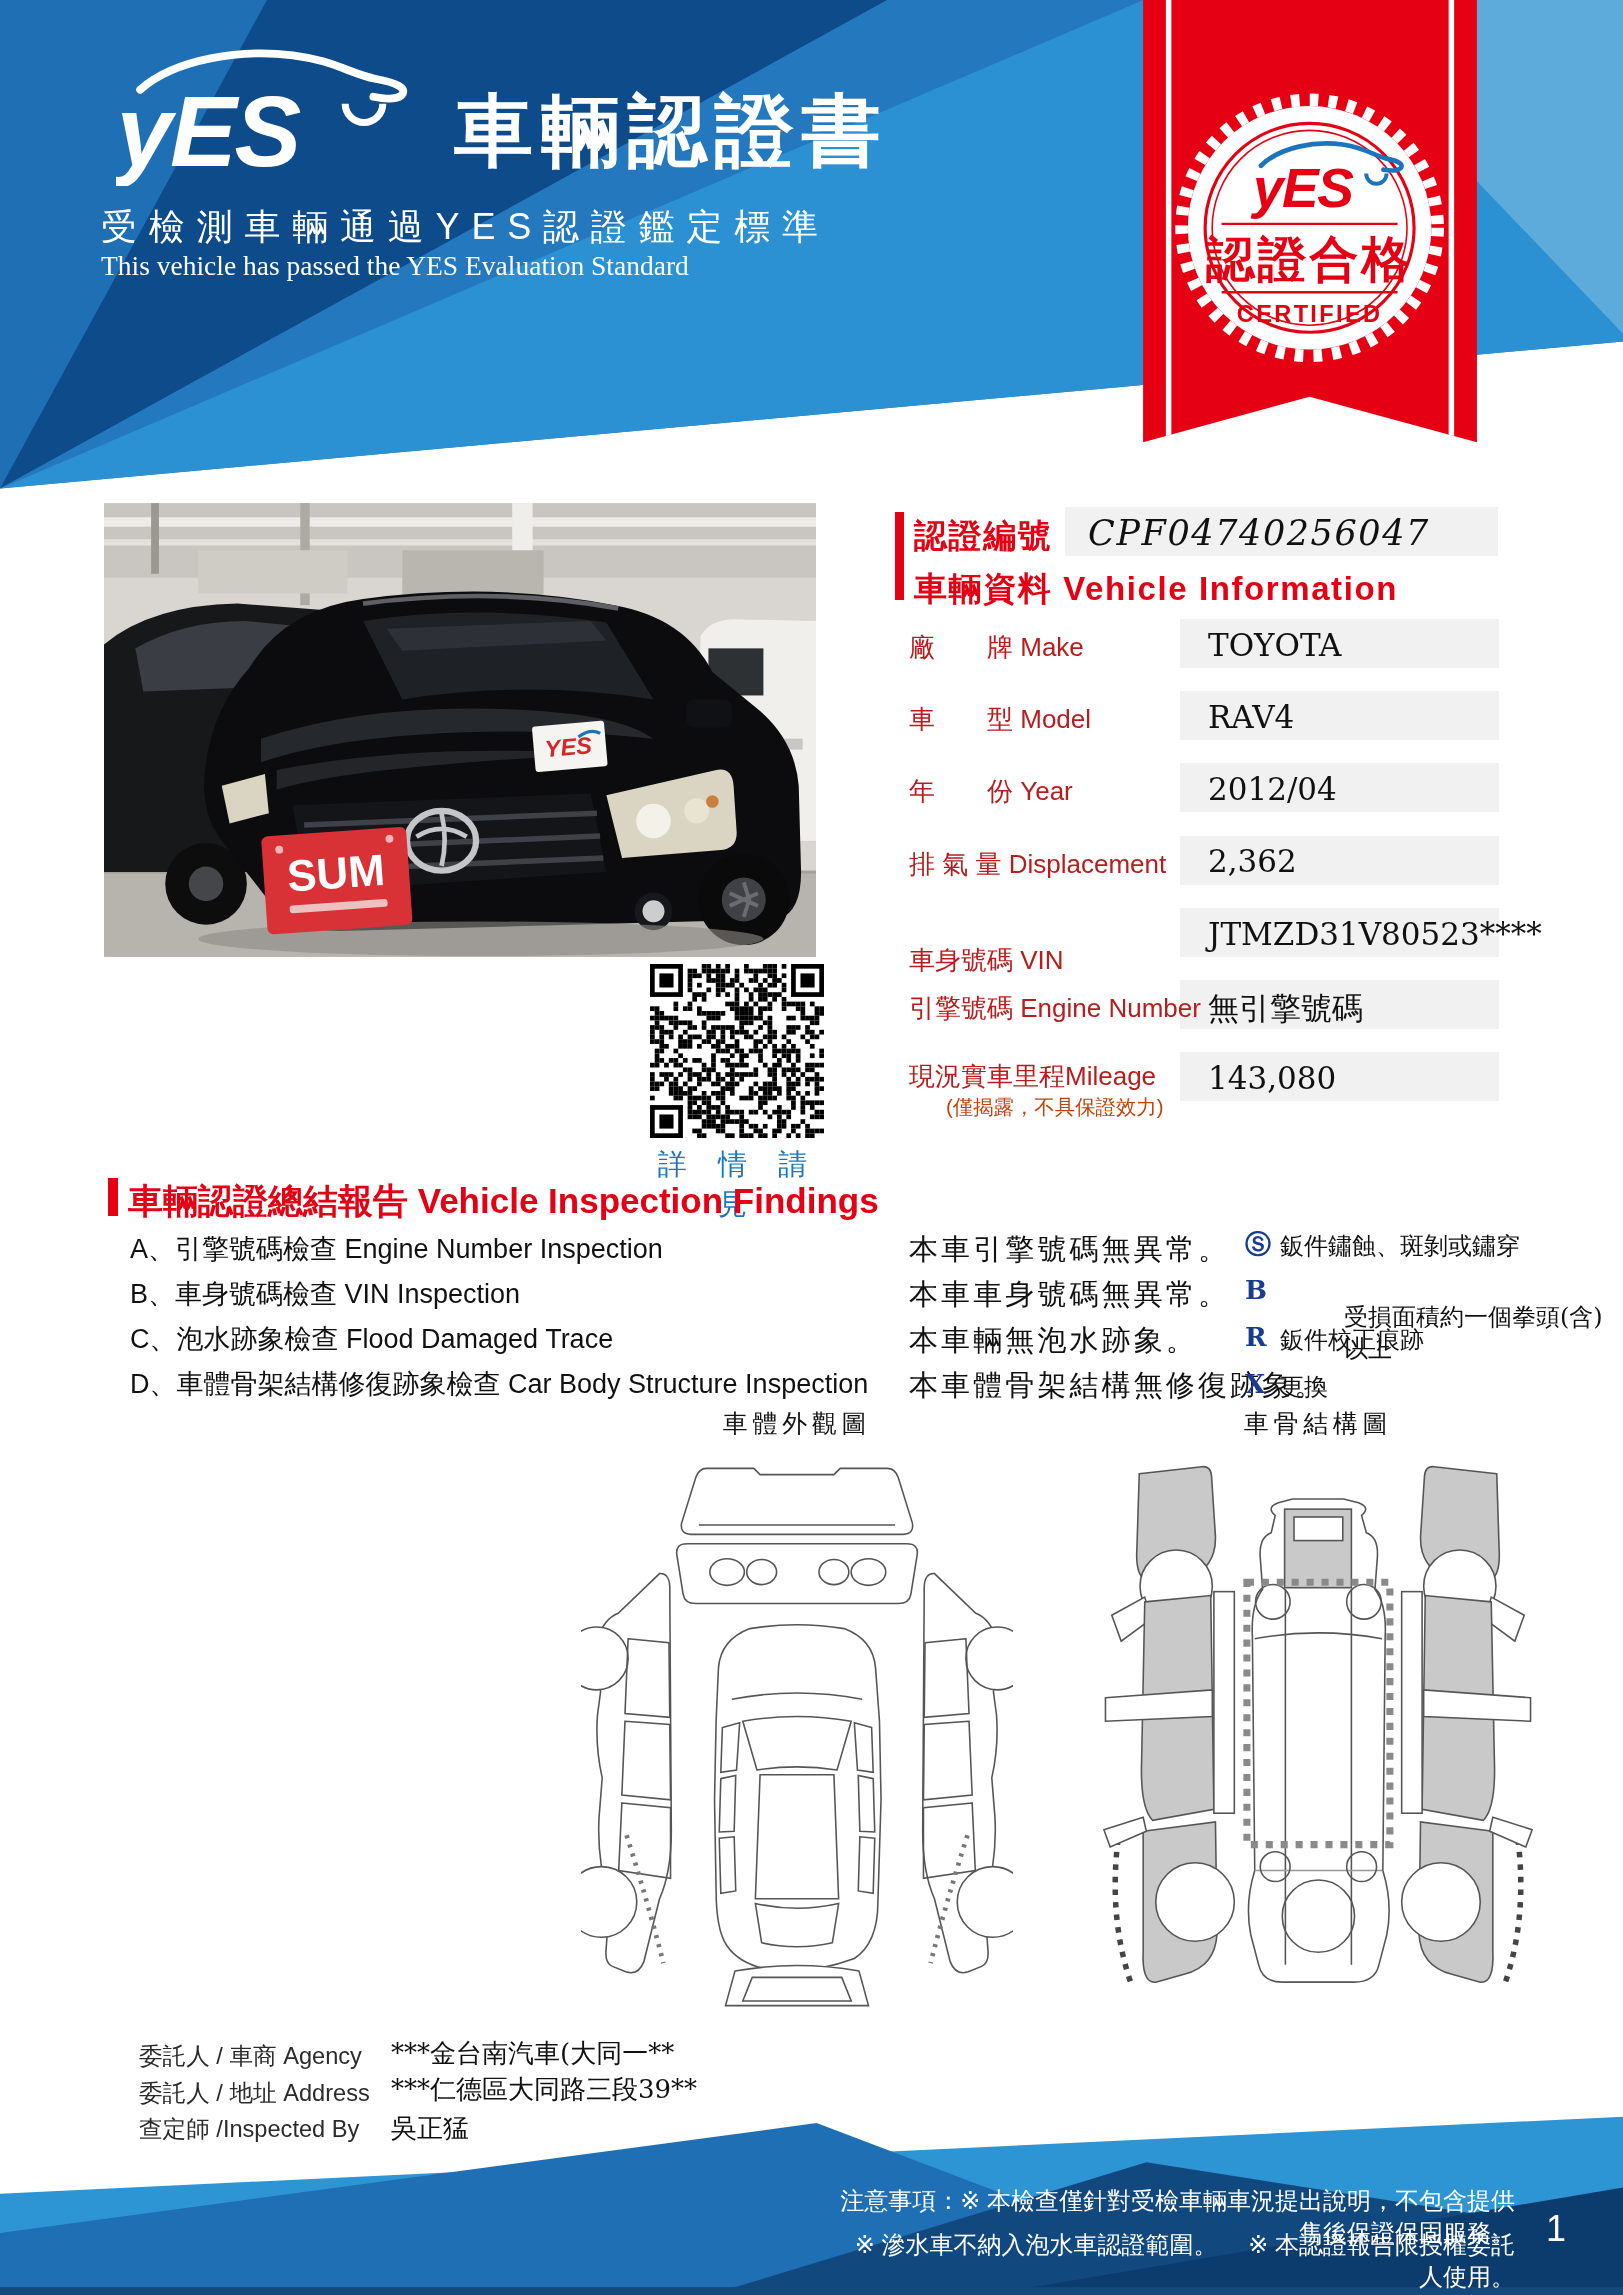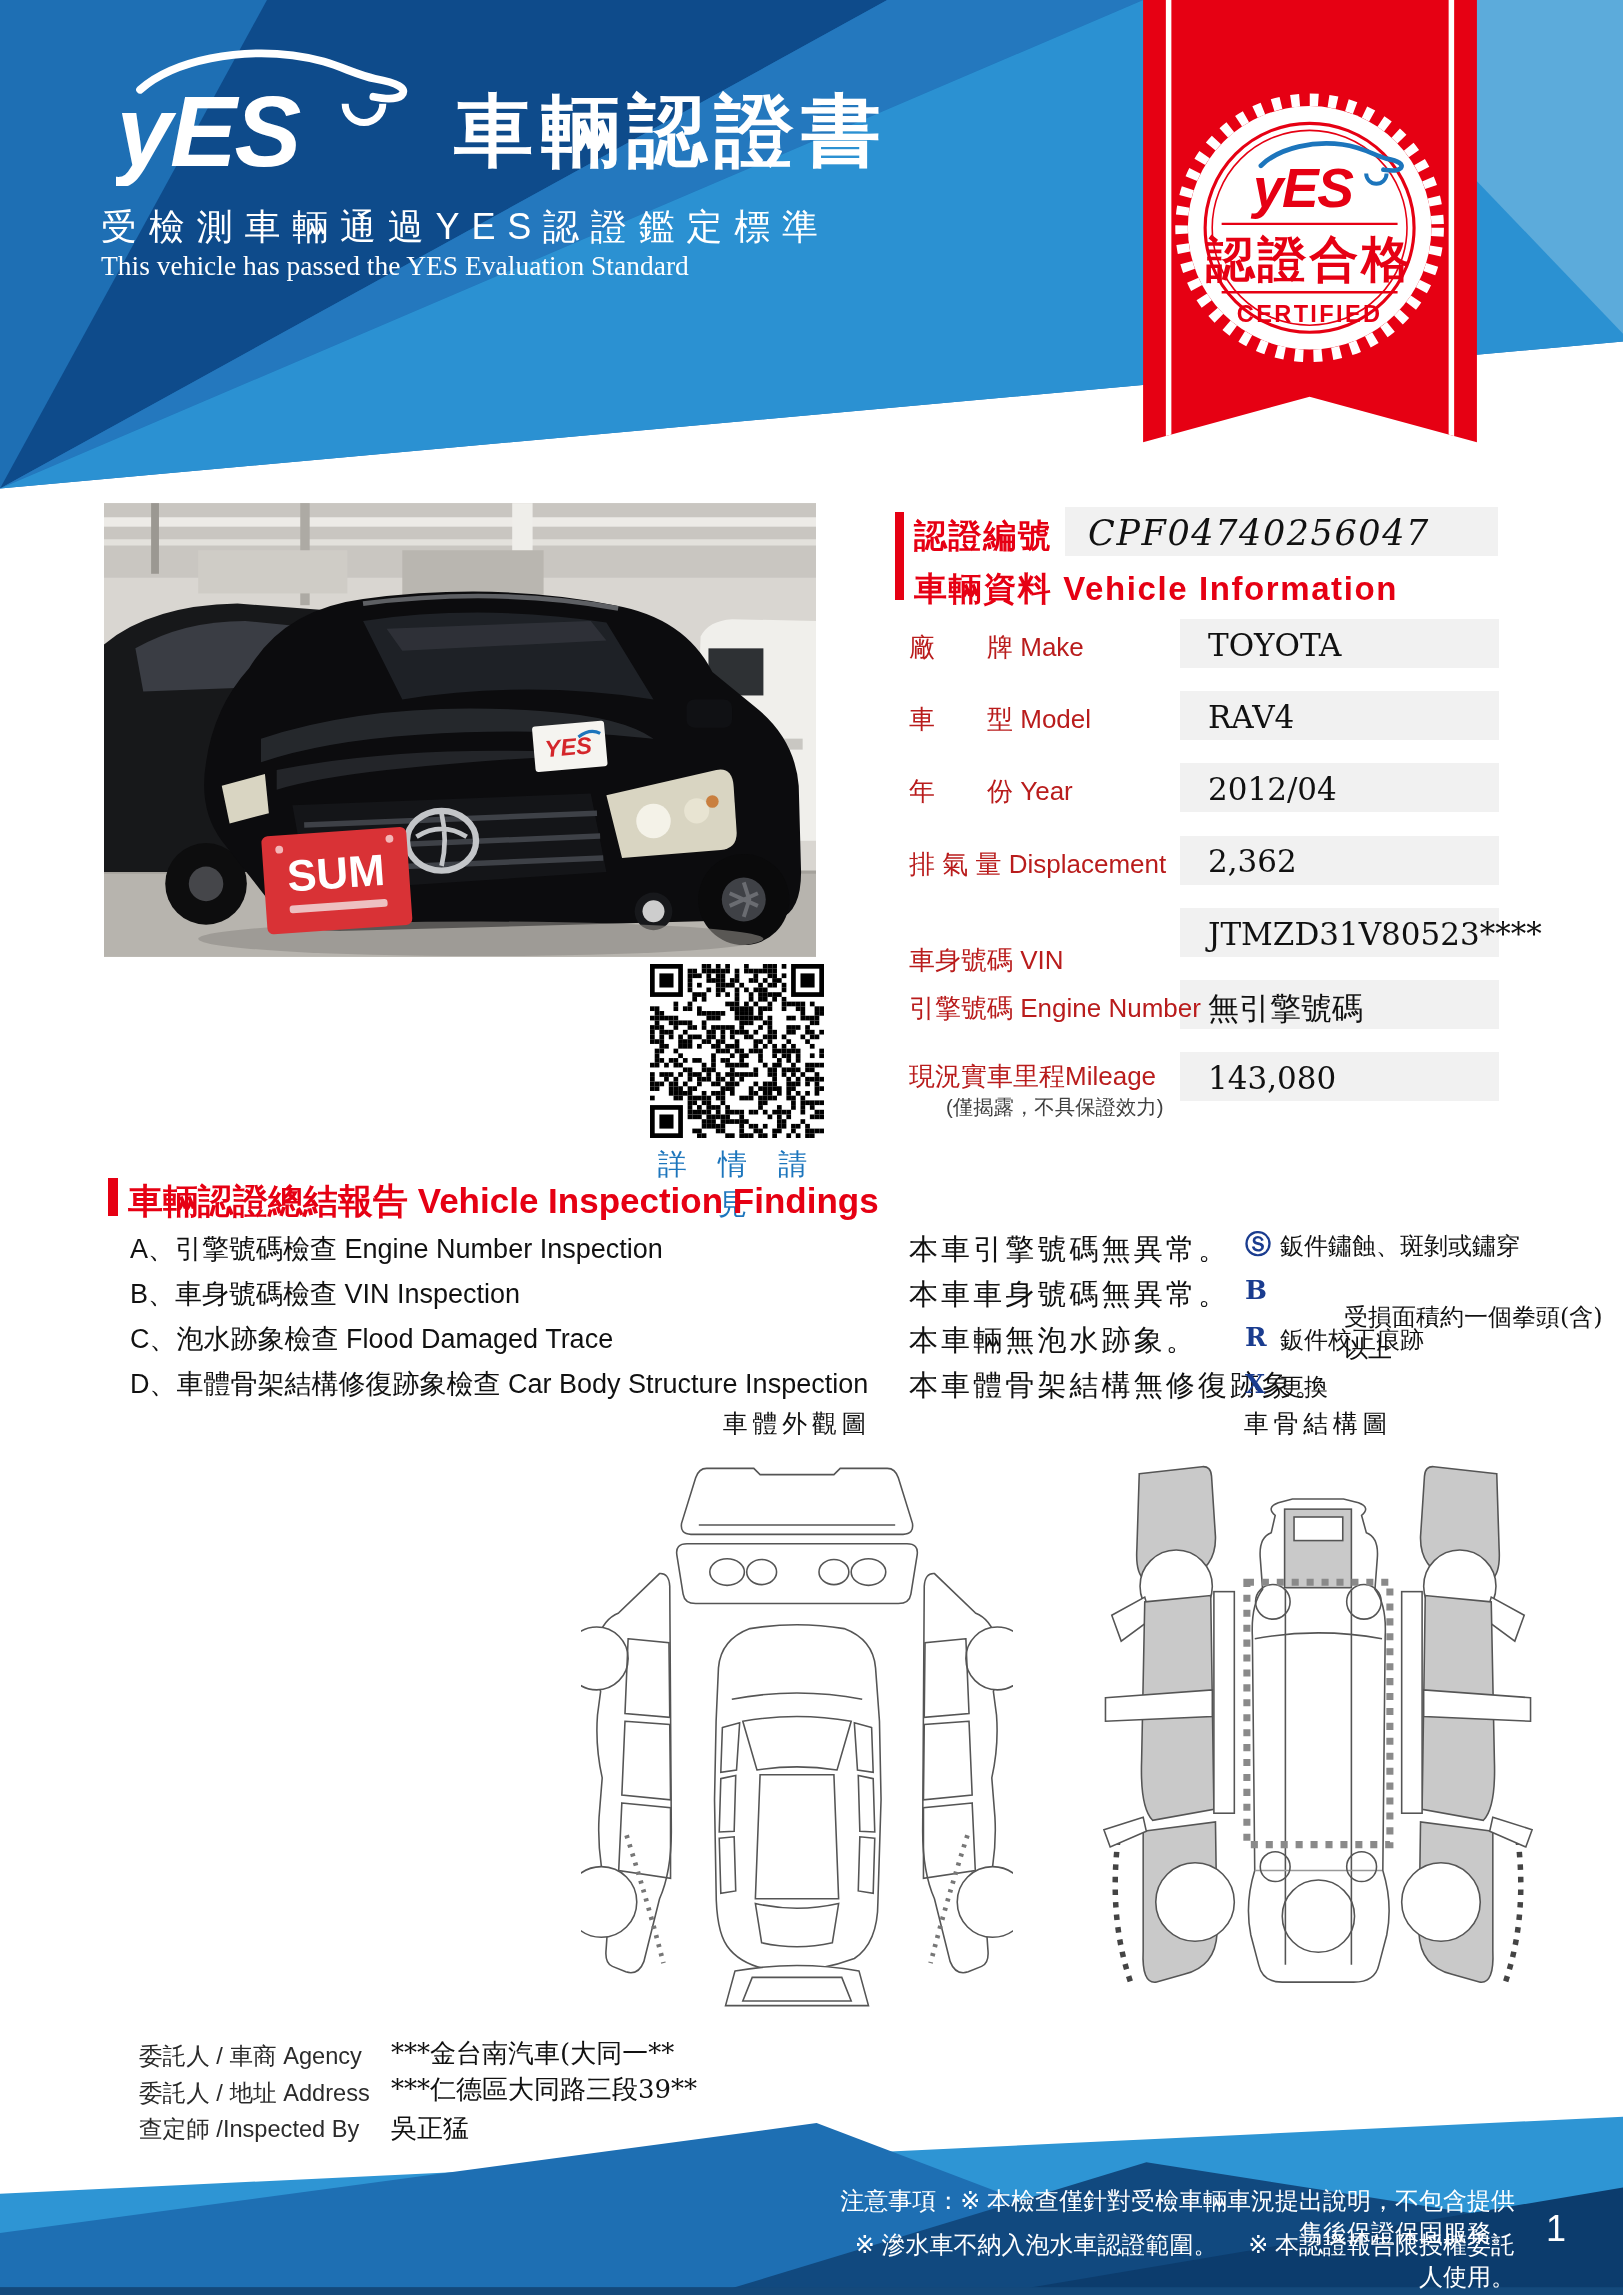--- a/index.html
+++ b/index.html
@@ -11,21 +11,21 @@
   
   .hdr-title{font-size:79px;font-weight:bold;letter-spacing:7.9px;color:#fff;}
   .hdr-sub-zh{font-size:36px;letter-spacing:11.8px;color:#fff;}
   .hdr-sub-en{font-size:27.5px;color:#fff;}
   
   .redbar{background:#E60013;}
   .cert-label{font-size:33px;font-weight:bold;color:#E60013;letter-spacing:1.6px;}
   .graybox{background:#F1F1F1;}
   .cert-value{font-size:35px;color:#111;letter-spacing:1.6px;}
   .row-label{font-size:26px;color:#b91c1c;}
-  .row-note{font-size:20.4px;color:#404040;}
+  .row-note{font-size:20.4px;color:#c2410c;}
   .row-value{font-size:31px;color:#111;}
   
   .find-title{font-size:35px;font-weight:bold;color:#E60013;}
   .find-item{font-size:27px;color:#111;}
   .find-result{font-size:29px;color:#111;letter-spacing:3.1px;}
   .legend-sym{font-size:26px;font-weight:bold;color:#1A3C8F;}
   .legend-text{font-size:24px;color:#111;}
   .diag-title{font-size:25px;color:#111;letter-spacing:4.7px;}
   
   .agency-label{font-size:23.6px;color:#2b2b2b;}

